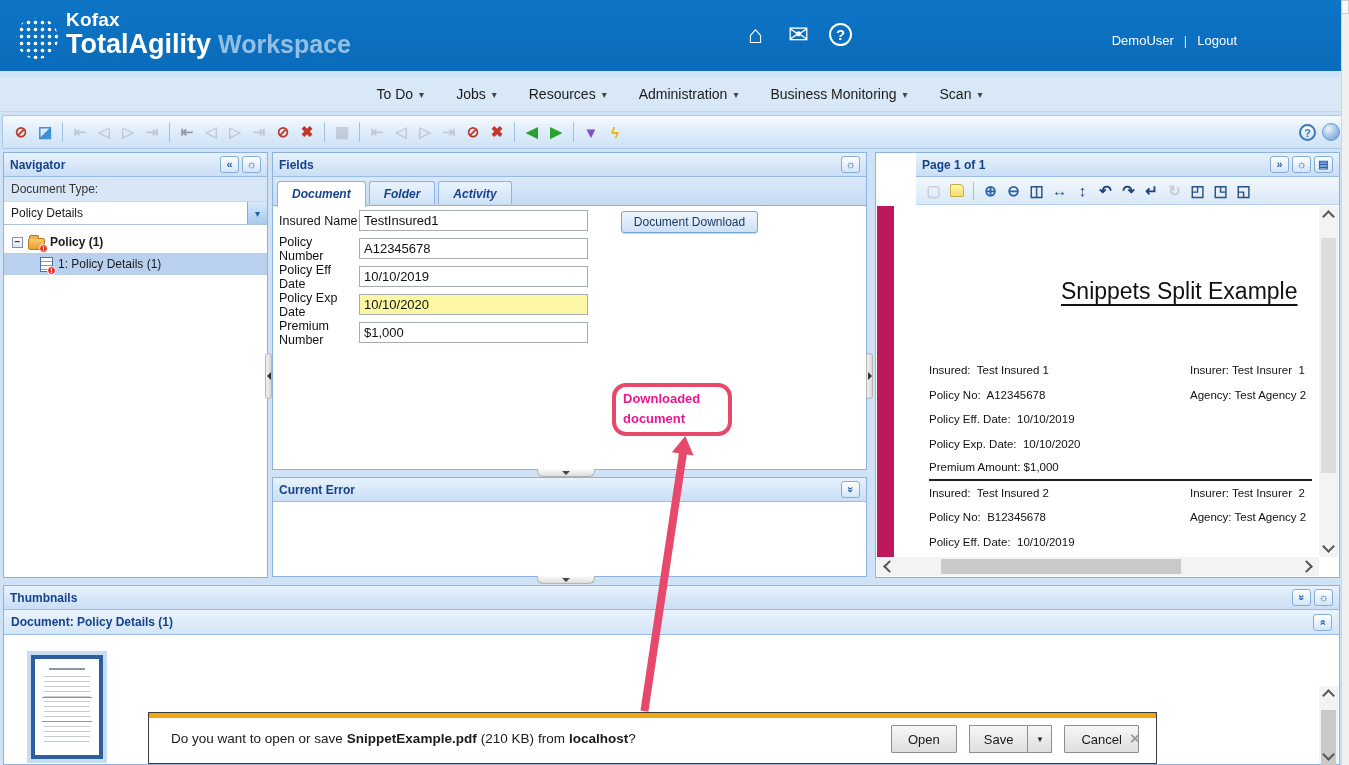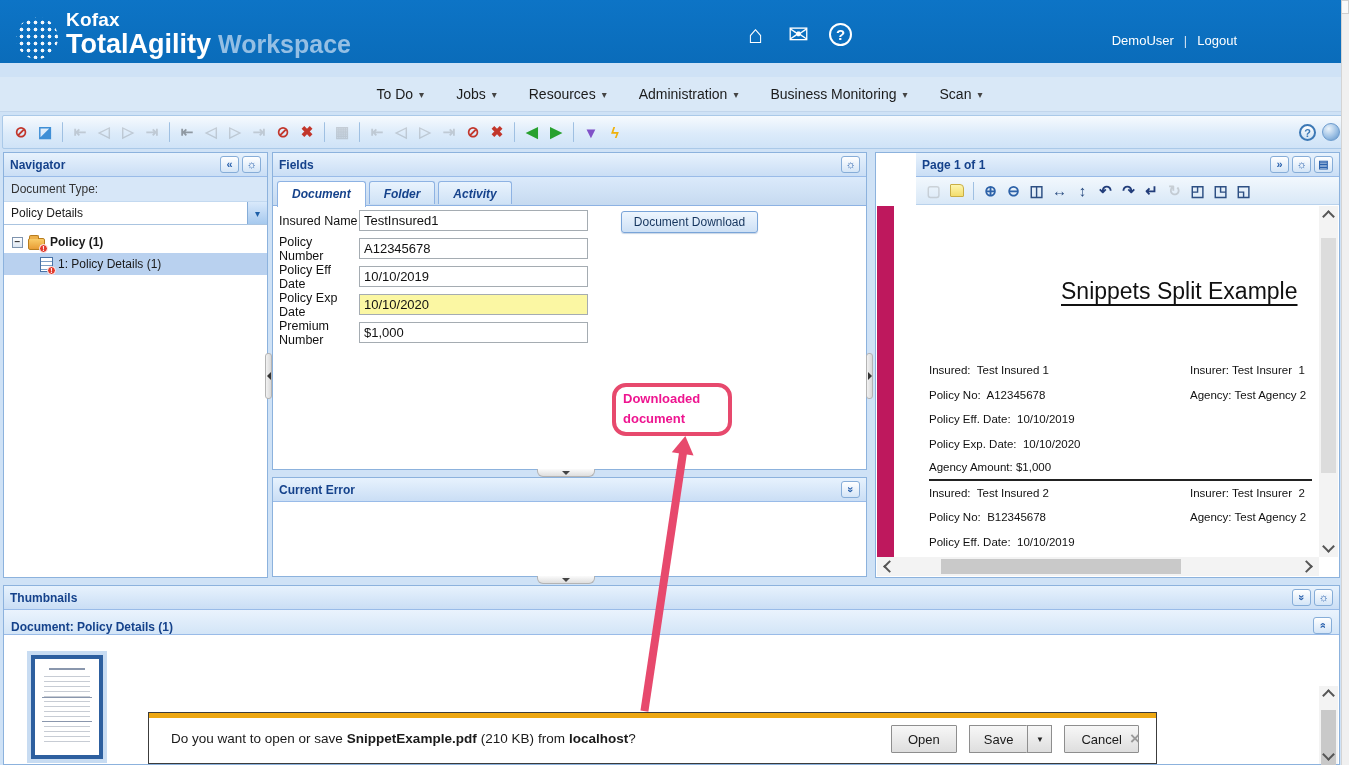--- a/index.html
+++ b/index.html
@@ -1,19 +1,19 @@
 <!DOCTYPE html>
 <html><head>
 <meta charset="utf-8">
 <style>
   * { margin:0; padding:0; box-sizing:border-box; }
   html,body { width:1349px; height:765px; overflow:hidden; font-family:"Liberation Sans",sans-serif; background:#cfe2f6; position:relative; }
 
   
-  #header { position:absolute; left:0; top:0; width:1349px; height:63px; background:linear-gradient(#0d74c6,#0a6cba); }
+  #header { position:absolute; left:0; top:0; width:1349px; height:71px; background:linear-gradient(#0d74c6,#0a6cba); }
   .logo-dots { position:absolute; left:16px; top:17px; width:42px; height:42px; border-radius:50%;
     background-image:radial-gradient(#ffffff 1.6px, rgba(255,255,255,0) 2.2px); background-size:7px 7px; background-position:2px 2px; opacity:.95; }
   .brand { position:absolute; left:66px; top:10px; color:#fff; line-height:1; }
   .brand .l1 { font-size:19px; font-weight:bold; letter-spacing:.2px; }
   .brand .l2 { font-size:27px; font-weight:bold; margin-top:2px; display:flex; align-items:baseline; }
   .brand .suffix { color:#94bfe4; font-weight:600; margin-left:7px; font-size:25px; }
   .hdr-ic { position:absolute; top:20px; color:#fff; font-size:25px; line-height:28px; cursor:pointer; }
   #ic-home { left:748px; }
   #ic-mail { left:788px; }
   #ic-help { left:829px; top:23px; width:23px; height:23px; border:2px solid #fff; border-radius:50%; font-size:15px; font-weight:bold; text-align:center; line-height:19px; }
@@ -108,21 +108,21 @@
   .chev { width:9px; height:9px; border-right:2.5px solid #555; border-bottom:2.5px solid #555; display:inline-block; cursor:pointer; }
   .chev.up { transform:rotate(-135deg); } .chev.down { transform:rotate(45deg); }
   .chev.left { transform:rotate(135deg); } .chev.right { transform:rotate(-45deg); }
   #v-vscroll { right:1px; top:53px; width:19px; bottom:20px; display:flex; flex-direction:column; justify-content:space-between; align-items:center; padding:6px 0; }
   #v-vscroll .thumb { left:2px; right:2px; top:32px; height:235px; background:#dcdcdc; }
   #v-hscroll { left:1px; right:20px; bottom:1px; height:19px; display:flex; justify-content:space-between; align-items:center; padding:0 8px; }
   #v-hscroll .thumb { left:64px; width:240px; top:2px; bottom:2px; background:#c9c9c9; }
 
   
   #thumbs { left:3px; top:585px; width:1337px; height:180px; }
-  #thumbs .dochead { height:25px; background:linear-gradient(#eaf3fd,#d3e5f7); border-bottom:1px solid #99bbe8; display:flex; align-items:flex-end; padding:0 7px; }
+  #thumbs .dochead { height:25px; background:linear-gradient(#eaf3fd,#d3e5f7); border-bottom:1px solid #99bbe8; display:flex; align-items:center; padding:0 7px; }
   #thumb-body { position:absolute; left:0; top:50px; right:0; bottom:0; background:#fff; }
   #thumb-sel { position:absolute; left:23px; top:15px; width:80px; height:112px; background:#c8dcf2; padding:4px; cursor:pointer; }
   #thumb-frame { width:100%; height:100%; border:4px solid #2d5f9f; background:#fff; position:relative; overflow:hidden; }
   .t-title { position:absolute; left:22%; top:9px; width:56%; height:2px; background:#8a97ad; }
   .t-lines { position:absolute; left:9px; right:9px; top:17px; bottom:12px;
     background:repeating-linear-gradient(#c7ccd4 0 1px, transparent 1px 5px); }
   .t-rule1 { position:absolute; left:7px; right:7px; top:38px; height:1px; background:#8a97ad; }
   .t-rule2 { position:absolute; left:7px; right:7px; top:62px; height:1px; background:#8a97ad; }
   #t-vscroll { right:1px; top:50px; width:19px; bottom:0; display:flex; flex-direction:column; justify-content:space-between; align-items:center; padding:5px 0; }
   #t-vscroll .thumb { left:2px; right:2px; top:24px; height:82px; background:#c9c9c9; }
@@ -484,21 +484,21 @@
           </div>
           <div class="docrow">
             <span class="l">Policy Eff. Date:  10/10/2019</span>
             <span class="r"></span>
           </div>
           <div class="docrow">
             <span class="l">Policy Exp. Date:  10/10/2020</span>
             <span class="r"></span>
           </div>
           <div class="docrow rule">
-            <span class="l">Agency Amount: $1,000</span>
+            <span class="l">Premium Amount: $1,000</span>
             <span class="r"></span>
           </div>
           <div class="docrow">
             <span class="l">Insured:  Test Insured 2</span>
             <span class="r">Insurer: Test Insurer  2</span>
           </div>
           <div class="docrow">
             <span class="l">Policy No:  B12345678</span>
             <span class="r">Agency: Test Agency 2</span>
           </div>

